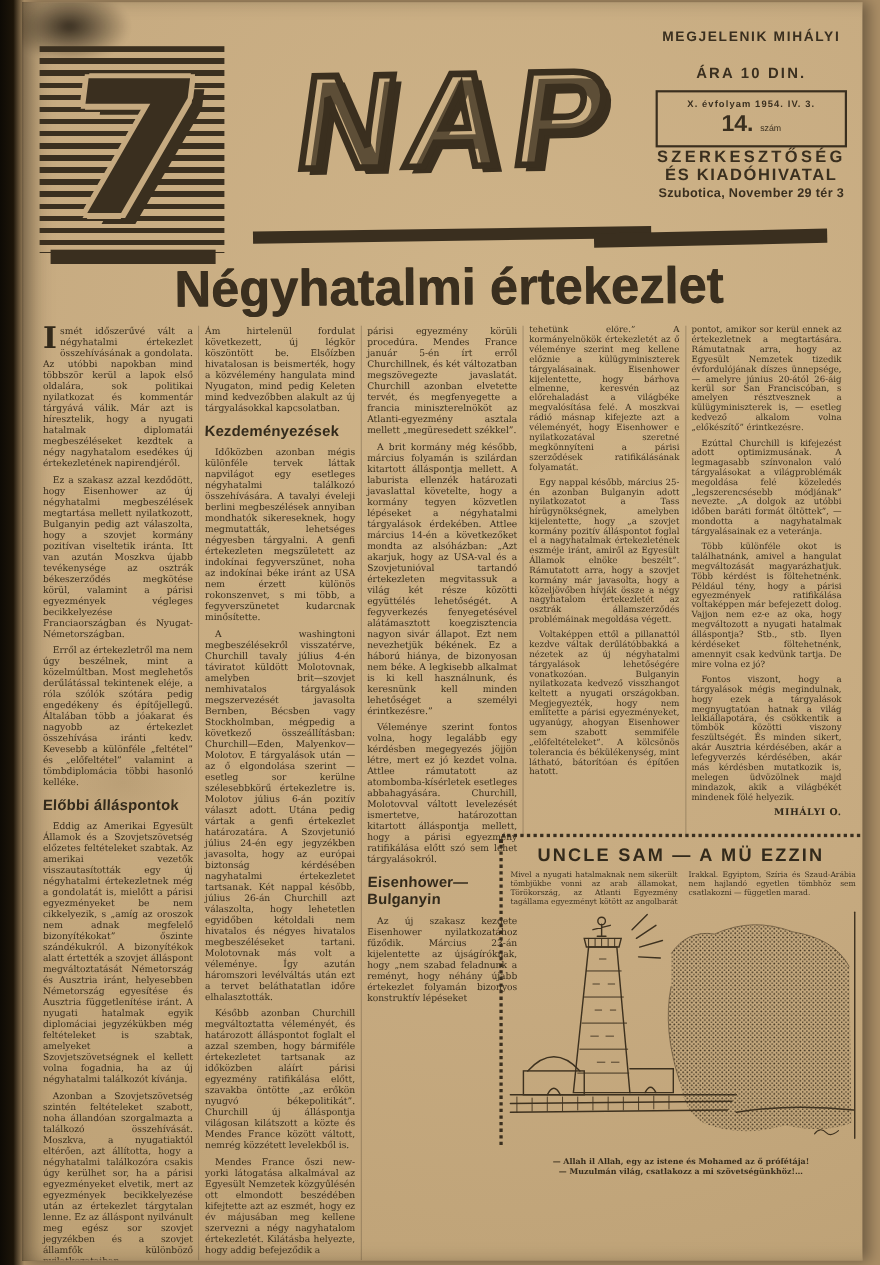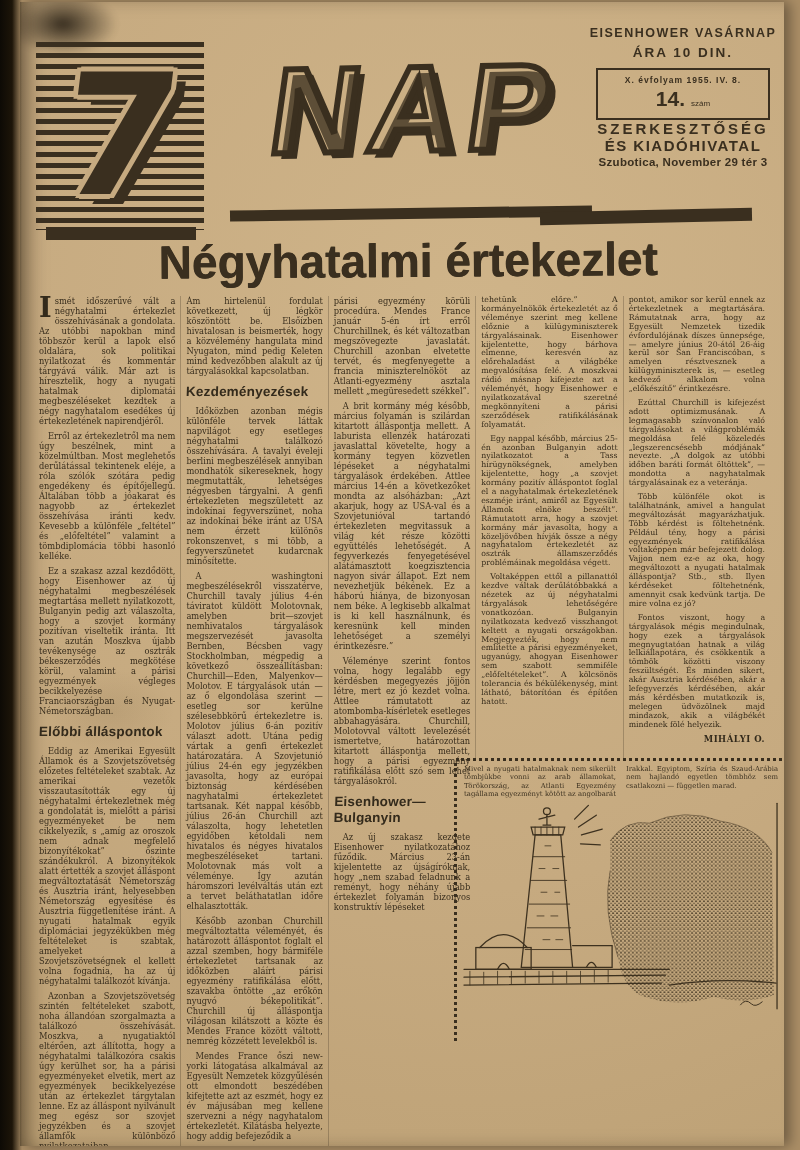--- a/index.html
+++ b/index.html
@@ -39,21 +39,21 @@
   .logo-nap .nap{
     font-family:"Liberation Sans",sans-serif;font-weight:bold;font-size:122px;line-height:178px;
     letter-spacing:10px;transform:skewX(-9deg) rotate(-1deg);display:block;text-align:center;
     color:rgba(198,170,128,.25);
     -webkit-text-stroke:6px #3a2f1f;
     text-shadow:8px 6px 0 #3a2f1f;}
   .nap-underline{position:absolute;left:202px;top:182px;width:362px;height:11px;background:#3a2f1f;transform:rotate(-.8deg);}
   .mast-right{position:absolute;left:552px;top:0;width:206px;text-align:center;color:#3a2f1f;
     font-family:"Liberation Sans",sans-serif;}
   .publish-day{font-weight:bold;font-size:12.5px;letter-spacing:1.5px;}
-  .price{font-weight:bold;font-size:13.5px;letter-spacing:2px;margin-top:5px;}
+  .price{font-weight:bold;font-size:13.5px;letter-spacing:2px;margin-top:19px;}
   .issue-box{margin:8px auto 0;width:162px;border:2px solid #3a2f1f;padding:5px 4px 7px;}
   .issue-vol{font-size:8.5px;font-weight:bold;letter-spacing:1px;}
   .issue-line{margin-top:2px;}
   .issue-no{font-size:21px;font-weight:bold;}
   .issue-word{font-size:8px;margin-left:6px;}
   .office1{font-weight:bold;font-size:15px;letter-spacing:3px;}
   .office2{font-weight:bold;font-size:15px;letter-spacing:1.5px;text-align:center;}
   .address{font-weight:bold;font-size:11.5px;margin-top:2px;letter-spacing:.3px;}
   .mast-bar{position:absolute;left:512px;top:184px;width:212px;height:13px;background:#3a2f1f;transform:rotate(-1.2deg);}
 
@@ -108,43 +108,43 @@
     <div class="logo-seven">
       <span class="seven">7</span>
       <div class="base-bar"></div>
     </div>
     <div class="logo-nap">
       <span class="nap">NAP</span>
     </div>
     <div class="nap-underline"></div>
 
     <div class="mast-right">
-      <div class="publish-day">EISENHOWER VASÁRNAP</div>
+      <div class="publish-day">MEGJELENIK MIHÁLYI</div>
       <div class="price">ÁRA 10 DIN.</div>
       <div class="issue-box">
-        <div class="issue-vol">X. évfolyam 1955. IV. 8.</div>
+        <div class="issue-vol">X. évfolyam 1954. IV. 3.</div>
         <div class="issue-line">
           <span class="issue-no">14.</span><span class="issue-word">szám</span>
         </div>
       </div>
       <div class="office1">SZERKESZTŐSÉG</div>
       <div class="office2">ÉS KIADÓHIVATAL</div>
       <div class="address">Szubotica, November 29 tér 3</div>
     </div>
     <div class="mast-bar"></div>
   </header>
 
   <h1 class="headline">Négyhatalmi értekezlet</h1>
 
   <div class="columns">
 
     <div class="col">
       <p class="nofirst"><span class="dropcap">I</span><span>smét időszerűvé vált a négyhatalmi értekezlet összehívásának a gondolata. Az utóbbi napokban mind többször kerül a lapok első oldalára, sok politikai nyilatkozat és kommentár tárgyává válik. Már azt is híresztelik, hogy a nyugati hatalmak diplomatái megbeszéléseket kezdtek a négy nagyhatalom esedékes új értekezletének napirendjéről.</span></p>
+      <p>Ez a szakasz azzal kezdődött, hogy Eisenhower az új négyhatalmi megbeszélések megtartása mellett nyilatkozott, Bulganyin pedig azt válaszolta, hogy a szovjet kormány pozitívan viseltetik iránta. Itt van azután Moszkva újabb tevékenysége az osztrák békeszerződés megkötése körül, valamint a párisi egyezmények végleges becikkelyezése Franciaországban és Nyugat-Németországban.</p>
       <p>Erről az értekezletről ma nem úgy beszélnek, mint a közelmúltban. Most meglehetős derűlátással tekintenek eléje, a róla szólók szótára pedig engedékeny és építőjellegű. Általában több a jóakarat és nagyobb az értekezlet összehívása iránti kedv. Kevesebb a különféle „feltétel” és „előfeltétel” valamint a tömbdiplomácia többi hasonló kelléke.</p>
-      <p>Ez a szakasz azzal kezdődött, hogy Eisenhower az új négyhatalmi megbeszélések megtartása mellett nyilatkozott, Bulganyin pedig azt válaszolta, hogy a szovjet kormány pozitívan viseltetik iránta. Itt van azután Moszkva újabb tevékenysége az osztrák békeszerződés megkötése körül, valamint a párisi egyezmények végleges becikkelyezése Franciaországban és Nyugat-Németországban.</p>
       <h2>Előbbi álláspontok</h2>
       <p>Eddig az Amerikai Egyesült Államok és a Szovjetszövetség előzetes feltételeket szabtak. Az amerikai vezetők visszautasították egy új négyhatalmi értekezletnek még a gondolatát is, mielőtt a párisi egyezményeket be nem cikkelyezik, s „amíg az oroszok nem adnak megfelelő bizonyítékokat” őszinte szándékukról. A bizonyítékok alatt értették a szovjet álláspont megváltoztatását Németország és Ausztria iránt, helyesebben Németország egyesítése és Ausztria függetlenítése iránt. A nyugati hatalmak egyik diplomáciai jegyzékükben még feltételeket is szabtak, amelyeket a Szovjetszövetségnek el kellett volna fogadnia, ha az új négyhatalmi találkozót kívánja.</p>
       <p>Azonban a Szovjetszövetség szintén feltételeket szabott, noha állandóan szorgalmazta a találkozó összehívását. Moszkva, a nyugatiaktól eltérően, azt állította, hogy a négyhatalmi találkozóra csakis úgy kerülhet sor, ha a párisi egyezményeket elvetik, mert az egyezmények becikkelyezése után az értekezlet tárgytalan lenne. Ez az álláspont nyilvánult meg egész sor szovjet jegyzékben és a szovjet államfők különböző nyilatkozataiban.</p>
 
     </div>
 
     <div class="col">
       <p class="nofirst">Ám hirtelenül fordulat következett, új légkör köszöntött be. Elsőízben hivatalosan is beismerték, hogy a közvélemény hangulata mind Nyugaton, mind pedig Keleten mind kedvezőbben alakult az új tárgyalásokkal kapcsolatban.</p>
       <h2>Kezdeményezések</h2>
       <p>Időközben azonban mégis különféle tervek láttak napvilágot egy esetleges négyhatalmi találkozó összehívására. A tavalyi éveleji berlini megbeszélések annyiban mondhatók sikereseknek, hogy megmutatták, lehetséges négyesben tárgyalni. A genfi értekezleten megszületett az indokínai fegyverszünet, noha az indokínai béke iránt az USA nem érzett különös rokonszenvet, s mi több, a fegyverszünetet kudarcnak minősítette.</p>
@@ -171,20 +171,21 @@
       <p class="nofirst">pontot, amikor sor kerül ennek az értekezletnek a megtartására. Rámutatnak arra, hogy az Egyesült Nemzetek tizedik évfordulójának díszes ünnepsége, — amelyre június 20-ától 26-áig kerül sor San Franciscóban, s amelyen résztvesznek a külügyminiszterek is, — esetleg kedvező alkalom volna „előkészítő” érintkezésre.</p>
       <p>Ezúttal Churchill is kifejezést adott optimizmusának. A legmagasabb színvonalon való tárgyalásokat a világproblémák megoldása felé közeledés „legszerencsésebb módjának” nevezte. „A dolgok az utóbbi időben baráti formát öltöttek”, — mondotta a nagyhatalmak tárgyalásainak ez a veteránja.</p>
       <p>Több különféle okot is találhatnánk, amivel a hangulat megváltozását magyarázhatjuk. Több kérdést is föltehetnénk. Például tény, hogy a párisi egyezmények ratifikálása voltaképpen már befejezett dolog. Vajjon nem ez-e az oka, hogy megváltozott a nyugati hatalmak álláspontja? Stb., stb. Ilyen kérdéseket föltehetnénk, amennyit csak kedvünk tartja. De mire volna ez jó?</p>
       <p>Fontos viszont, hogy a tárgyalások mégis megindulnak, hogy ezek a tárgyalások megnyugtatóan hatnak a világ lelkiállapotára, és csökkentik a tömbök közötti viszony feszültségét. És minden sikert, akár Ausztria kérdésében, akár a lefegyverzés kérdésében, akár más kérdésben mutatkozik is, melegen üdvözölnek majd mindazok, akik a világbékét mindenek fölé helyezik.</p>
       <div class="signature">MIHÁLYI O.</div>
     </div>
   </div>
 
   <section class="uncle-sam">
     <div class="us-rail"></div>
+    <div class="us-head">UNCLE SAM — A MÜ EZZIN</div>
     <div class="us-intro">Mivel a nyugati hatalmaknak nem sikerült tömbjükbe vonni az arab államokat, Törökország, az Atlanti Egyezmény tagállama egyezményt kötött az angolbarát Irakkal. Egyiptom, Szíria és Szaud-Arábia nem hajlandó egyetlen tömbhöz sem csatlakozni — független marad.</div>
 
     <svg class="us-art" viewBox="0 0 322 224">
       <defs>
         <pattern id="speck" width="4" height="4" patternUnits="userSpaceOnUse">
           <circle cx="1" cy="1.2" r="0.85" fill="#3d311f"></circle>
           <circle cx="3" cy="3.2" r="0.7" fill="#3d311f"></circle>
         </pattern>
       </defs>
 
@@ -215,14 +216,18 @@
         <path d="M2,178 L206,176 M2,186 L202,184"></path>
         <path d="M8,172 L8,186 M22,173 L22,185 M36,172 L36,185 M50,172 L50,185 M64,172 L64,184 M78,172 L78,184 M92,172 L92,184 M106,172 L106,184 M120,172 L120,184 M134,171 L134,183 M148,171 L148,183" stroke-width="0.8"></path>
         <path d="M210,186 Q260,178 318,184"></path>
 
         <path d="M319,2 L319,210"></path>
 
         <path d="M282,206 q5,-7 11,-1 q4,4 11,-2" stroke-width="1"></path>
       </g>
     </svg>
 
+    <div class="us-captions">
+      <div>— Allah il Allah, egy az istene és Mohamed az ő prófétája!</div>
+      <div>— Muzulmán világ, csatlakozz a mi szövetségünkhöz!…</div>
+    </div>
   </section>
 </div>
 
 </body></html>

